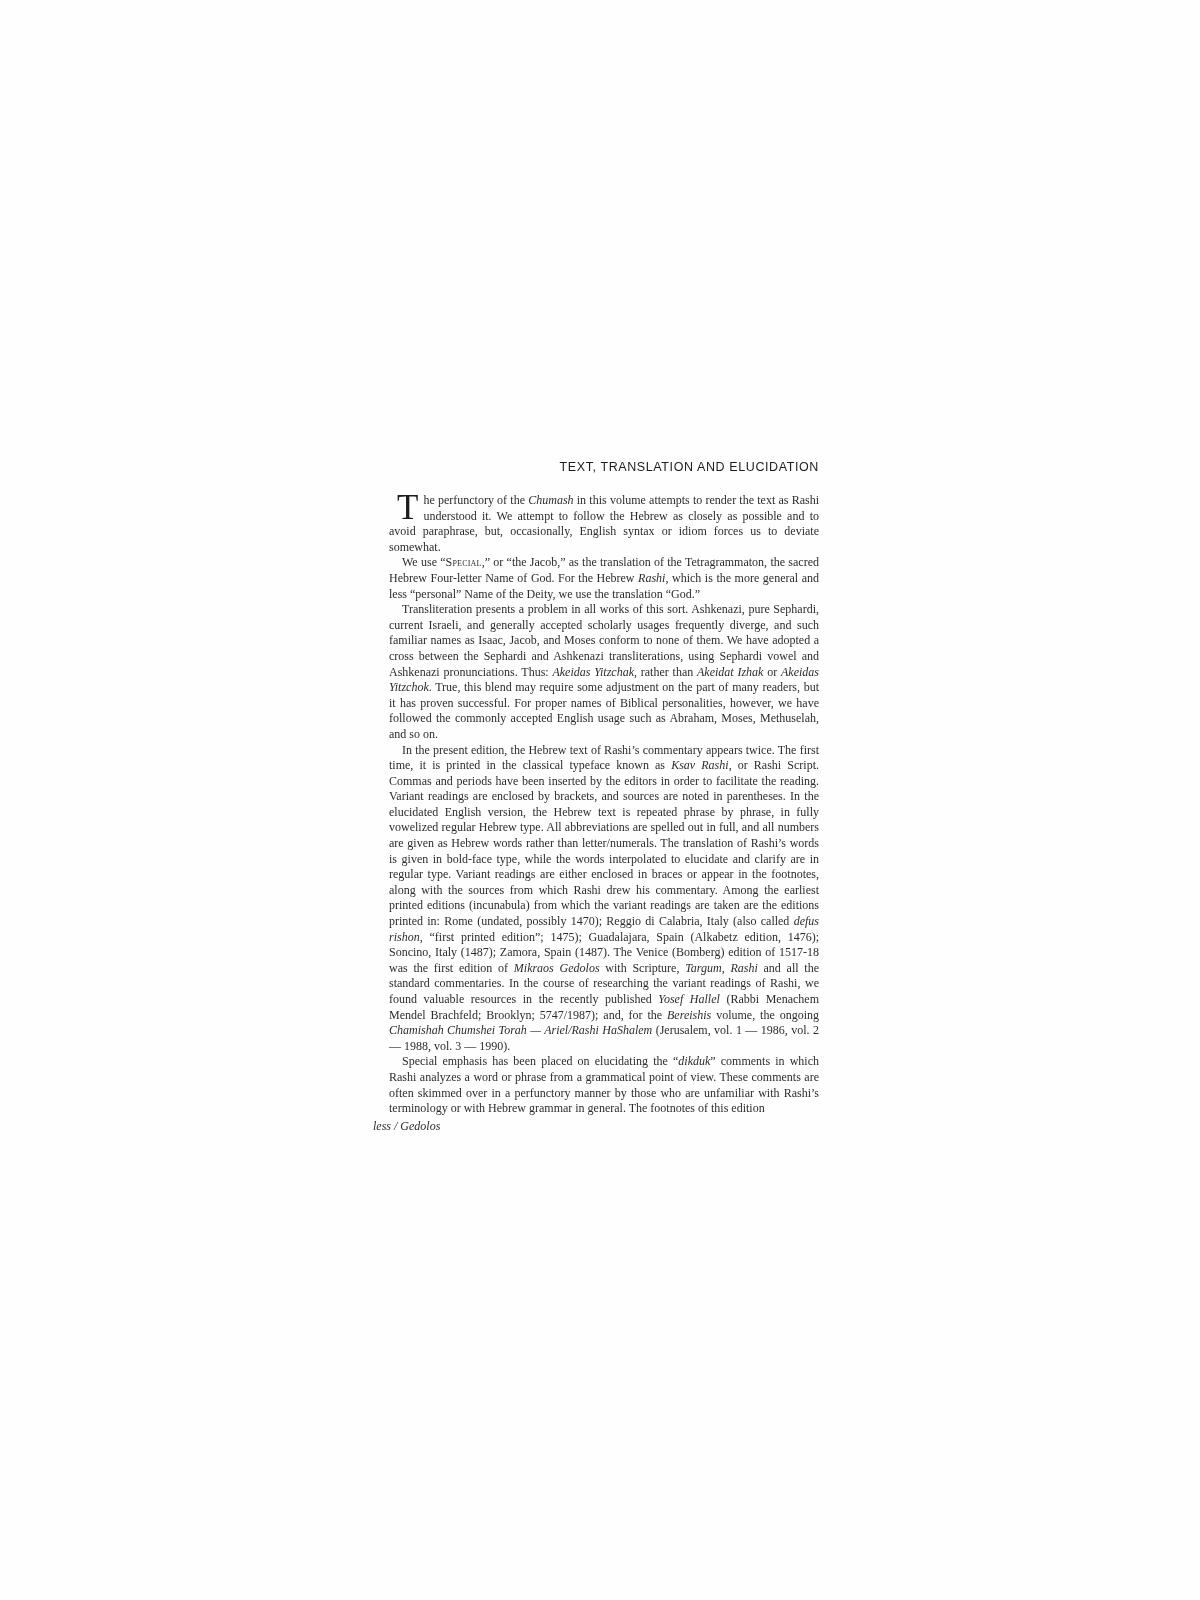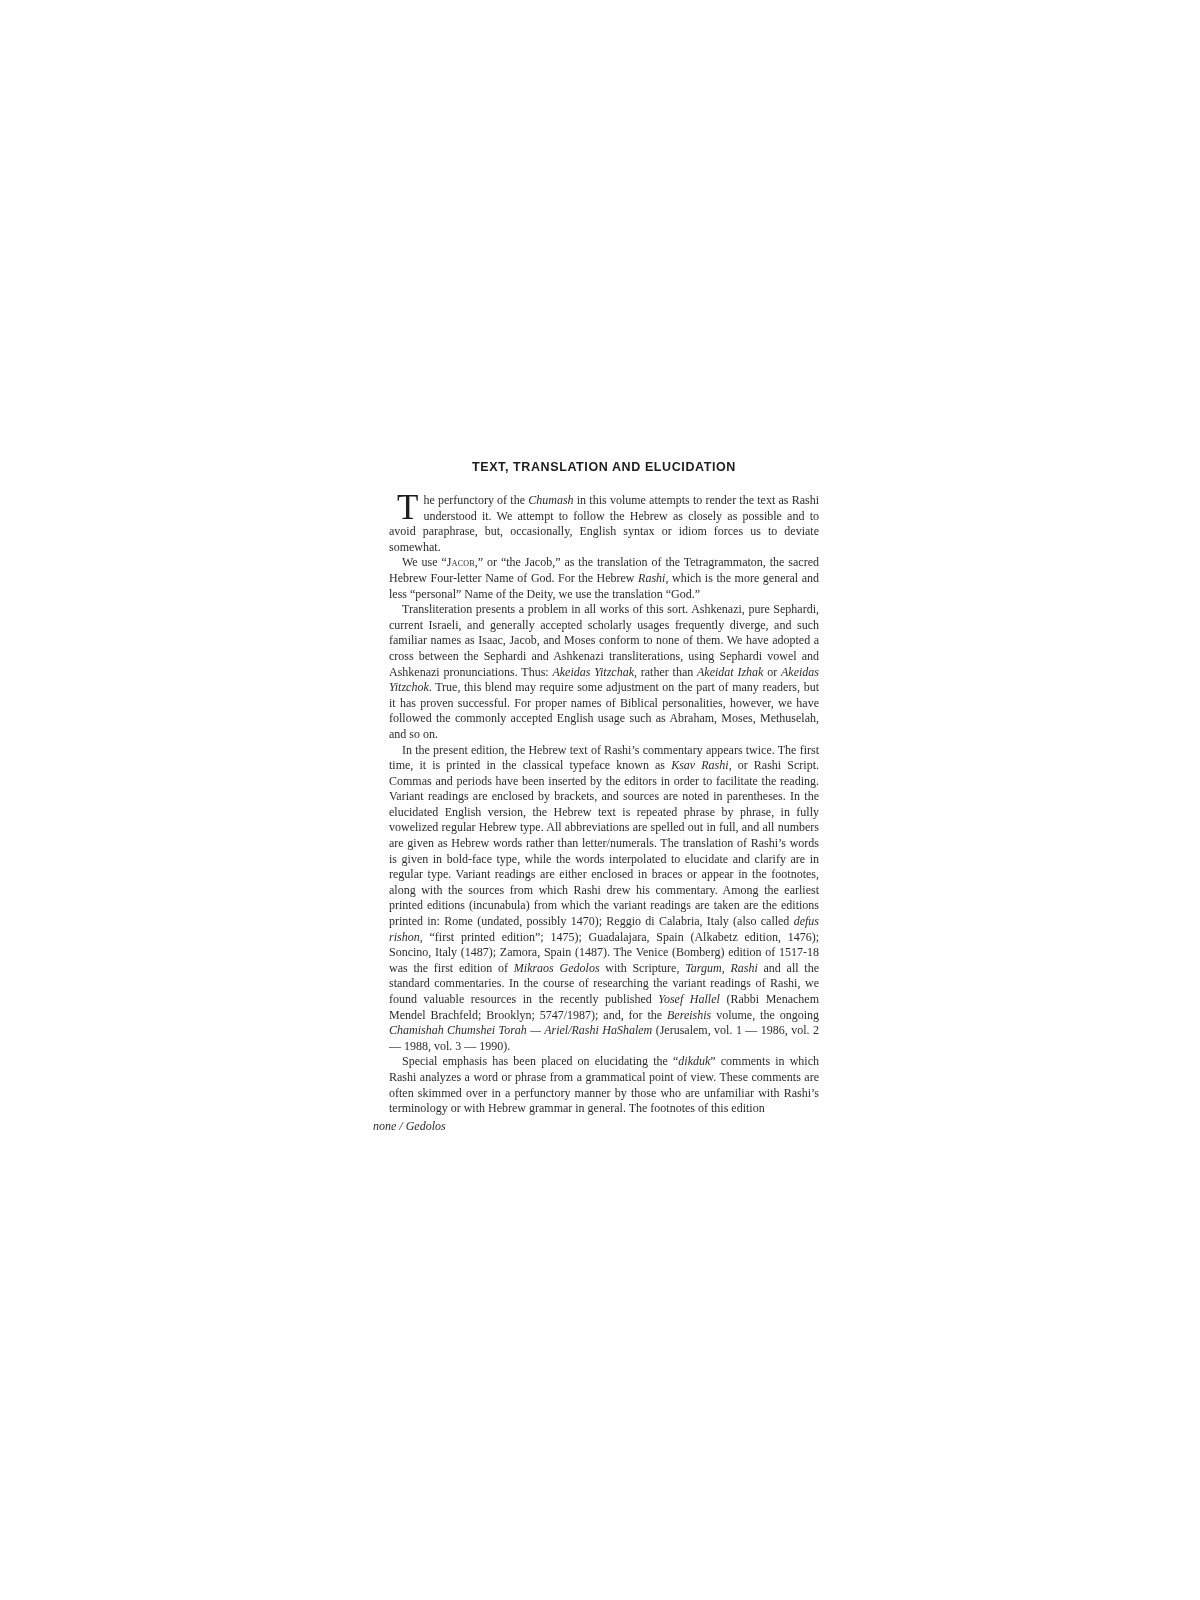--- a/index.html
+++ b/index.html
@@ -21,25 +21,25 @@
   }
   .column {
     position: absolute;
     left: 389px;
     top: 460px;
     width: 430px;
     color: #2c2c2c;
   }
   .heading {
     font-family: "Liberation Sans", sans-serif;
-    font-weight: 700;
+    font-weight: 400;
     font-size: 12.5px;
     line-height: 14px;
     letter-spacing: 0.6px;
-    text-align: center;
+    text-align: right;
     margin: 0 0 19px 0;
     color: #1d1d1d;
     white-space: nowrap;
   }
   .body-paragraphs p.para {
     margin: 0;
     font-size: 12px;
     line-height: 15.6px;
     text-align: justify;
     text-indent: 13px;
@@ -70,23 +70,23 @@
   }
 </style>
 </head>
 <body>
 
 <div class="page">
   <div class="column">
     <h1 class="heading">TEXT, TRANSLATION AND ELUCIDATION</h1>
     <div class="body-paragraphs">
         <p class="para first"><span class="dropcap">T</span><span>he perfunctory of the </span><span class="it">Chumash</span><span> in this volume attempts to render the text as Rashi understood it. We attempt to follow the Hebrew as closely as possible and to avoid paraphrase, but, occasionally, English syntax or idiom forces us to deviate somewhat.</span></p>
-        <p class="para"><span>We use “</span><span class="sc">Jacob</span><span>,” or “the Jacob,” as the translation of the Tetragrammaton, the sacred Hebrew Four-letter Name of God. For the Hebrew </span><span class="it">Rashi</span><span>, which is the more general and less “personal” Name of the Deity, we use the translation “God.”</span></p>
+        <p class="para"><span>We use “</span><span class="sc">Special</span><span>,” or “the Jacob,” as the translation of the Tetragrammaton, the sacred Hebrew Four-letter Name of God. For the Hebrew </span><span class="it">Rashi</span><span>, which is the more general and less “personal” Name of the Deity, we use the translation “God.”</span></p>
         <p class="para"><span>Transliteration presents a problem in all works of this sort. Ashkenazi, pure Sephardi, current Israeli, and generally accepted scholarly usages frequently diverge, and such familiar names as Isaac, Jacob, and Moses conform to none of them. We have adopted a cross between the Sephardi and Ashkenazi transliterations, using Sephardi vowel and Ashkenazi pronunciations. Thus: </span><span class="it">Akeidas Yitzchak</span><span>, rather than </span><span class="it">Akeidat Izhak</span><span> or </span><span class="it">Akeidas Yitzchok</span><span>. True, this blend may require some adjustment on the part of many readers, but it has proven successful. For proper names of Biblical personalities, however, we have followed the commonly accepted English usage such as Abraham, Moses, Methuselah, and so on.</span></p>
         <p class="para"><span>In the present edition, the Hebrew text of Rashi’s commentary appears twice. The first time, it is printed in the classical typeface known as </span><span class="it">Ksav Rashi</span><span>, or Rashi Script. Commas and periods have been inserted by the editors in order to facilitate the reading. Variant readings are enclosed by brackets, and sources are noted in parentheses. In the elucidated English version, the Hebrew text is repeated phrase by phrase, in fully vowelized regular Hebrew type. All abbreviations are spelled out in full, and all numbers are given as Hebrew words rather than letter/numerals. The translation of Rashi’s words is given in bold-face type, while the words interpolated to elucidate and clarify are in regular type. Variant readings are either enclosed in braces or appear in the footnotes, along with the sources from which Rashi drew his commentary. Among the earliest printed editions (incunabula) from which the variant readings are taken are the editions printed in: Rome (undated, possibly 1470); Reggio di Calabria, Italy (also called </span><span class="it">defus rishon</span><span>, “first printed edition”; 1475); Guadalajara, Spain (Alkabetz edition, 1476); Soncino, Italy (1487); Zamora, Spain (1487). The Venice (Bomberg) edition of 1517-18 was the first edition of </span><span class="it">Mikraos Gedolos</span><span> with Scripture, </span><span class="it">Targum, Rashi</span><span> and all the standard commentaries. In the course of researching the variant readings of Rashi, we found valuable resources in the recently published </span><span class="it">Yosef Hallel</span><span> (Rabbi Menachem Mendel Brachfeld; Brooklyn; 5747/1987); and, for the </span><span class="it">Bereishis</span><span> volume, the ongoing </span><span class="it">Chamishah Chumshei Torah — Ariel/Rashi HaShalem</span><span> (Jerusalem, vol. 1 — 1986, vol. 2 — 1988, vol. 3 — 1990).</span></p>
         <p class="para"><span>Special emphasis has been placed on elucidating the “</span><span class="it">dikduk</span><span>” comments in which Rashi analyzes a word or phrase from a grammatical point of view. These comments are often skimmed over in a perfunctory manner by those who are unfamiliar with Rashi’s terminology or with Hebrew grammar in general. The footnotes of this edition</span></p>
       </div>
   </div>
 
   <div class="footer">
-    <span>none</span><span> / </span><span>Gedolos</span>
+    <span>less</span><span> / </span><span>Gedolos</span>
   </div>
 </div>
 
 </body></html>

